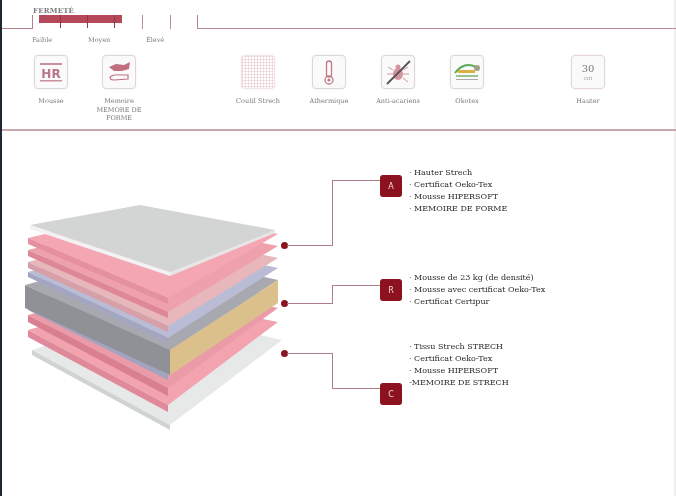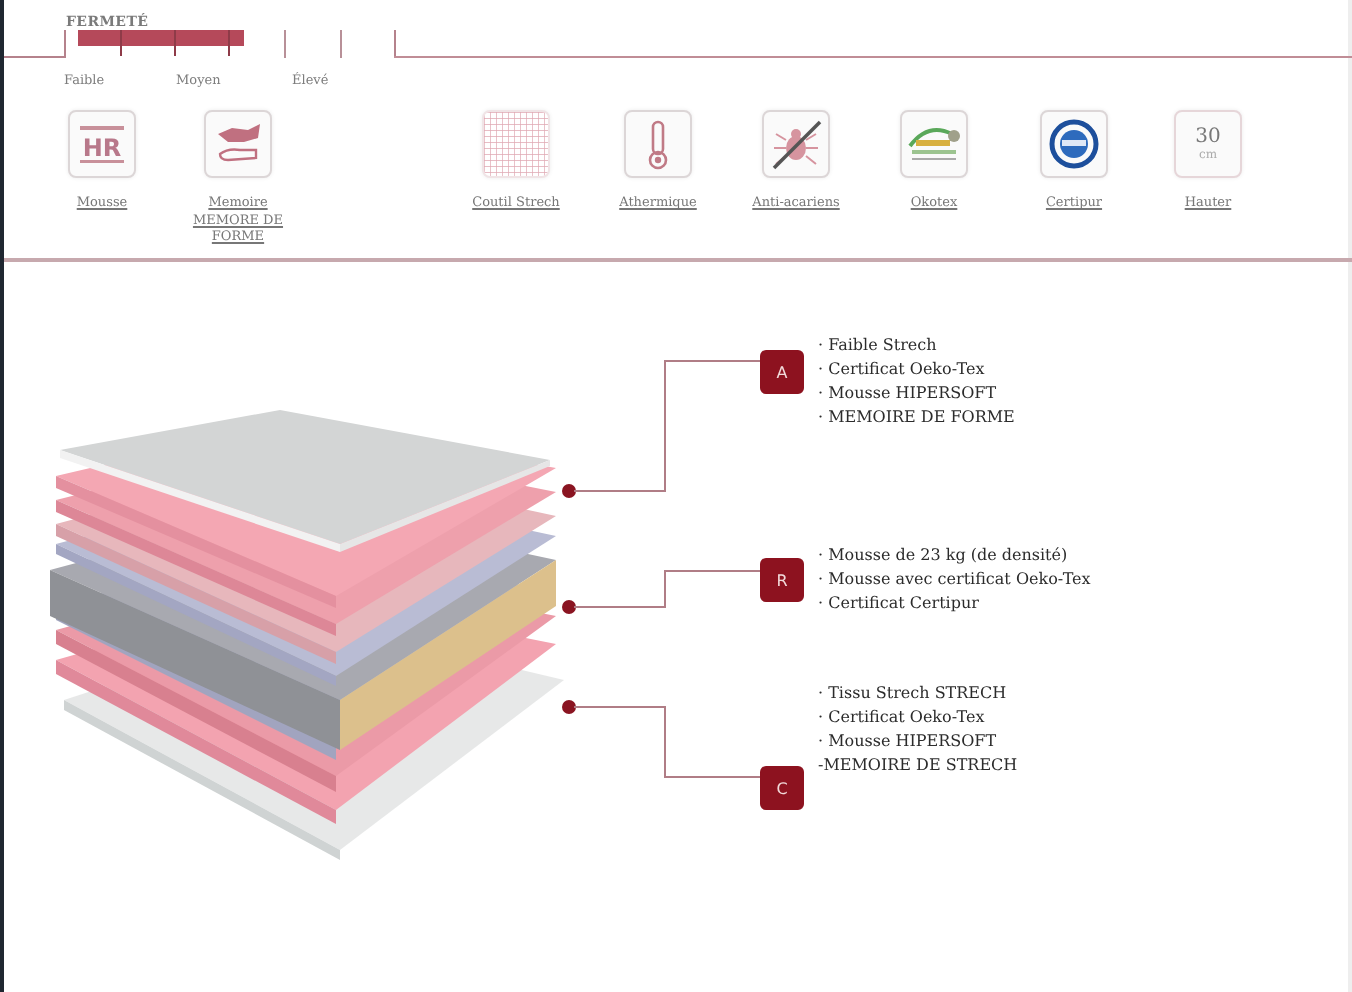--- a/index.html
+++ b/index.html
@@ -24,21 +24,21 @@
   .firm-scale { position: absolute; top: 36px; font-size: 6.5px; color: #7d7d7d; }
 
   
   .features { position: absolute; left: 0; top: 55px; width: 584px; height: 70px; padding-left: 16px; }
   .feature { position: absolute; width: 60px; text-align: center; }
   .ficon {
     width: 32px; height: 32px; margin: 0 auto; border: 1px solid #dcd6d7; border-radius: 4px;
     background: #fafafa; box-shadow: 0 0 2px rgba(0,0,0,0.08);
     display: flex; align-items: center; justify-content: center; overflow: hidden;
   }
-  .flabel { margin-top: 8px; font-size: 6.5px; color: #777; line-height: 8.5px; text-decoration: underline; }
+  .flabel { margin-top: 8px; font-size: 6.5px; color: #777; line-height: 8.5px; }
   .sep { position: absolute; left: 2px; top: 129px; width: 674px; height: 2px; background: #c7a9ae; }
 
   
   .mattress { position: absolute; left: 20px; top: 200px; width: 270px; height: 230px; }
 
   
   .connector { position: absolute; background: #b07d86; }
   .dot { position: absolute; width: 7px; height: 7px; border-radius: 50%; background: #8a1421; }
   .badge {
     position: absolute; width: 22px; height: 22px; border-radius: 3px; background: #8d121f;
@@ -137,32 +137,22 @@
       <svg width="30" height="30" viewBox="0 0 30 30">
         <ellipse cx="15" cy="17" rx="5" ry="6" fill="#d6949f"></ellipse>
         <circle cx="15" cy="10" r="2.5" fill="#d6949f"></circle>
         <path d="M10 13 L5 10 M10 17 L4 17 M10 21 L5 25 M20 13 L25 10 M20 17 L26 17 M20 21 L25 25" stroke="#d6949f" stroke-width="1"></path>
         <line x1="4" y1="27" x2="27" y2="4" stroke="#555" stroke-width="1.8"></line>
       </svg>
     </div>
     <div class="flabel">Anti-acariens</div>
   </div>
 
-  <div class="feature" style="left:507px">
-    <div class="ficon">
-      <svg width="30" height="30" viewBox="0 0 30 30">
-        <circle cx="15" cy="15" r="11" fill="none" stroke="#1d4f9c" stroke-width="2.5"></circle>
-        <circle cx="15" cy="15" r="7" fill="#2e6bbd"></circle>
-        <rect x="9" y="13" width="12" height="3" fill="#dfe8f6"></rect>
-      </svg>
-    </div>
-    <div class="flabel">Certipur</div>
-  </div>
-
-  <div class="feature" style="left:574px">
+
+  <div class="feature" style="left:558px">
     <div class="ficon" style="flex-direction:column;border-color:#e6d6d9">
       <span style="font-size:10px;color:#777;line-height:10px">30</span>
       <span style="font-size:6px;color:#aaa;line-height:7px">cm</span>
     </div>
     <div class="flabel">Hauter</div>
   </div>
 </div>
 
 <div class="sep"></div>
 
@@ -198,21 +188,21 @@
   <path d="M150 72 L255 30 L255 33 L150 76 Z" fill="#e6e6e6"></path>
 </svg>
 
 <div>
   <div class="dot" style="left:281px;top:242px"></div>
   <div class="connector" style="left:287px;top:245px;width:46px;height:1px"></div>
   <div class="connector" style="left:332px;top:180px;width:1px;height:66px"></div>
   <div class="connector" style="left:332px;top:180px;width:48px;height:1px"></div>
   <div class="badge" style="left:380px;top:175px">A</div>
   <div class="desc" style="left:409px;top:167px">
-    <div>· Faible Strech</div>
+    <div>· Hauter Strech</div>
     <div>· Certificat Oeko-Tex</div>
     <div>· Mousse HIPERSOFT</div>
     <div>· MEMOIRE DE FORME</div>
   </div>
 </div>
 
 <div>
   <div class="dot" style="left:281px;top:300px"></div>
   <div class="connector" style="left:287px;top:303px;width:46px;height:1px"></div>
   <div class="connector" style="left:332px;top:285px;width:1px;height:19px"></div>

